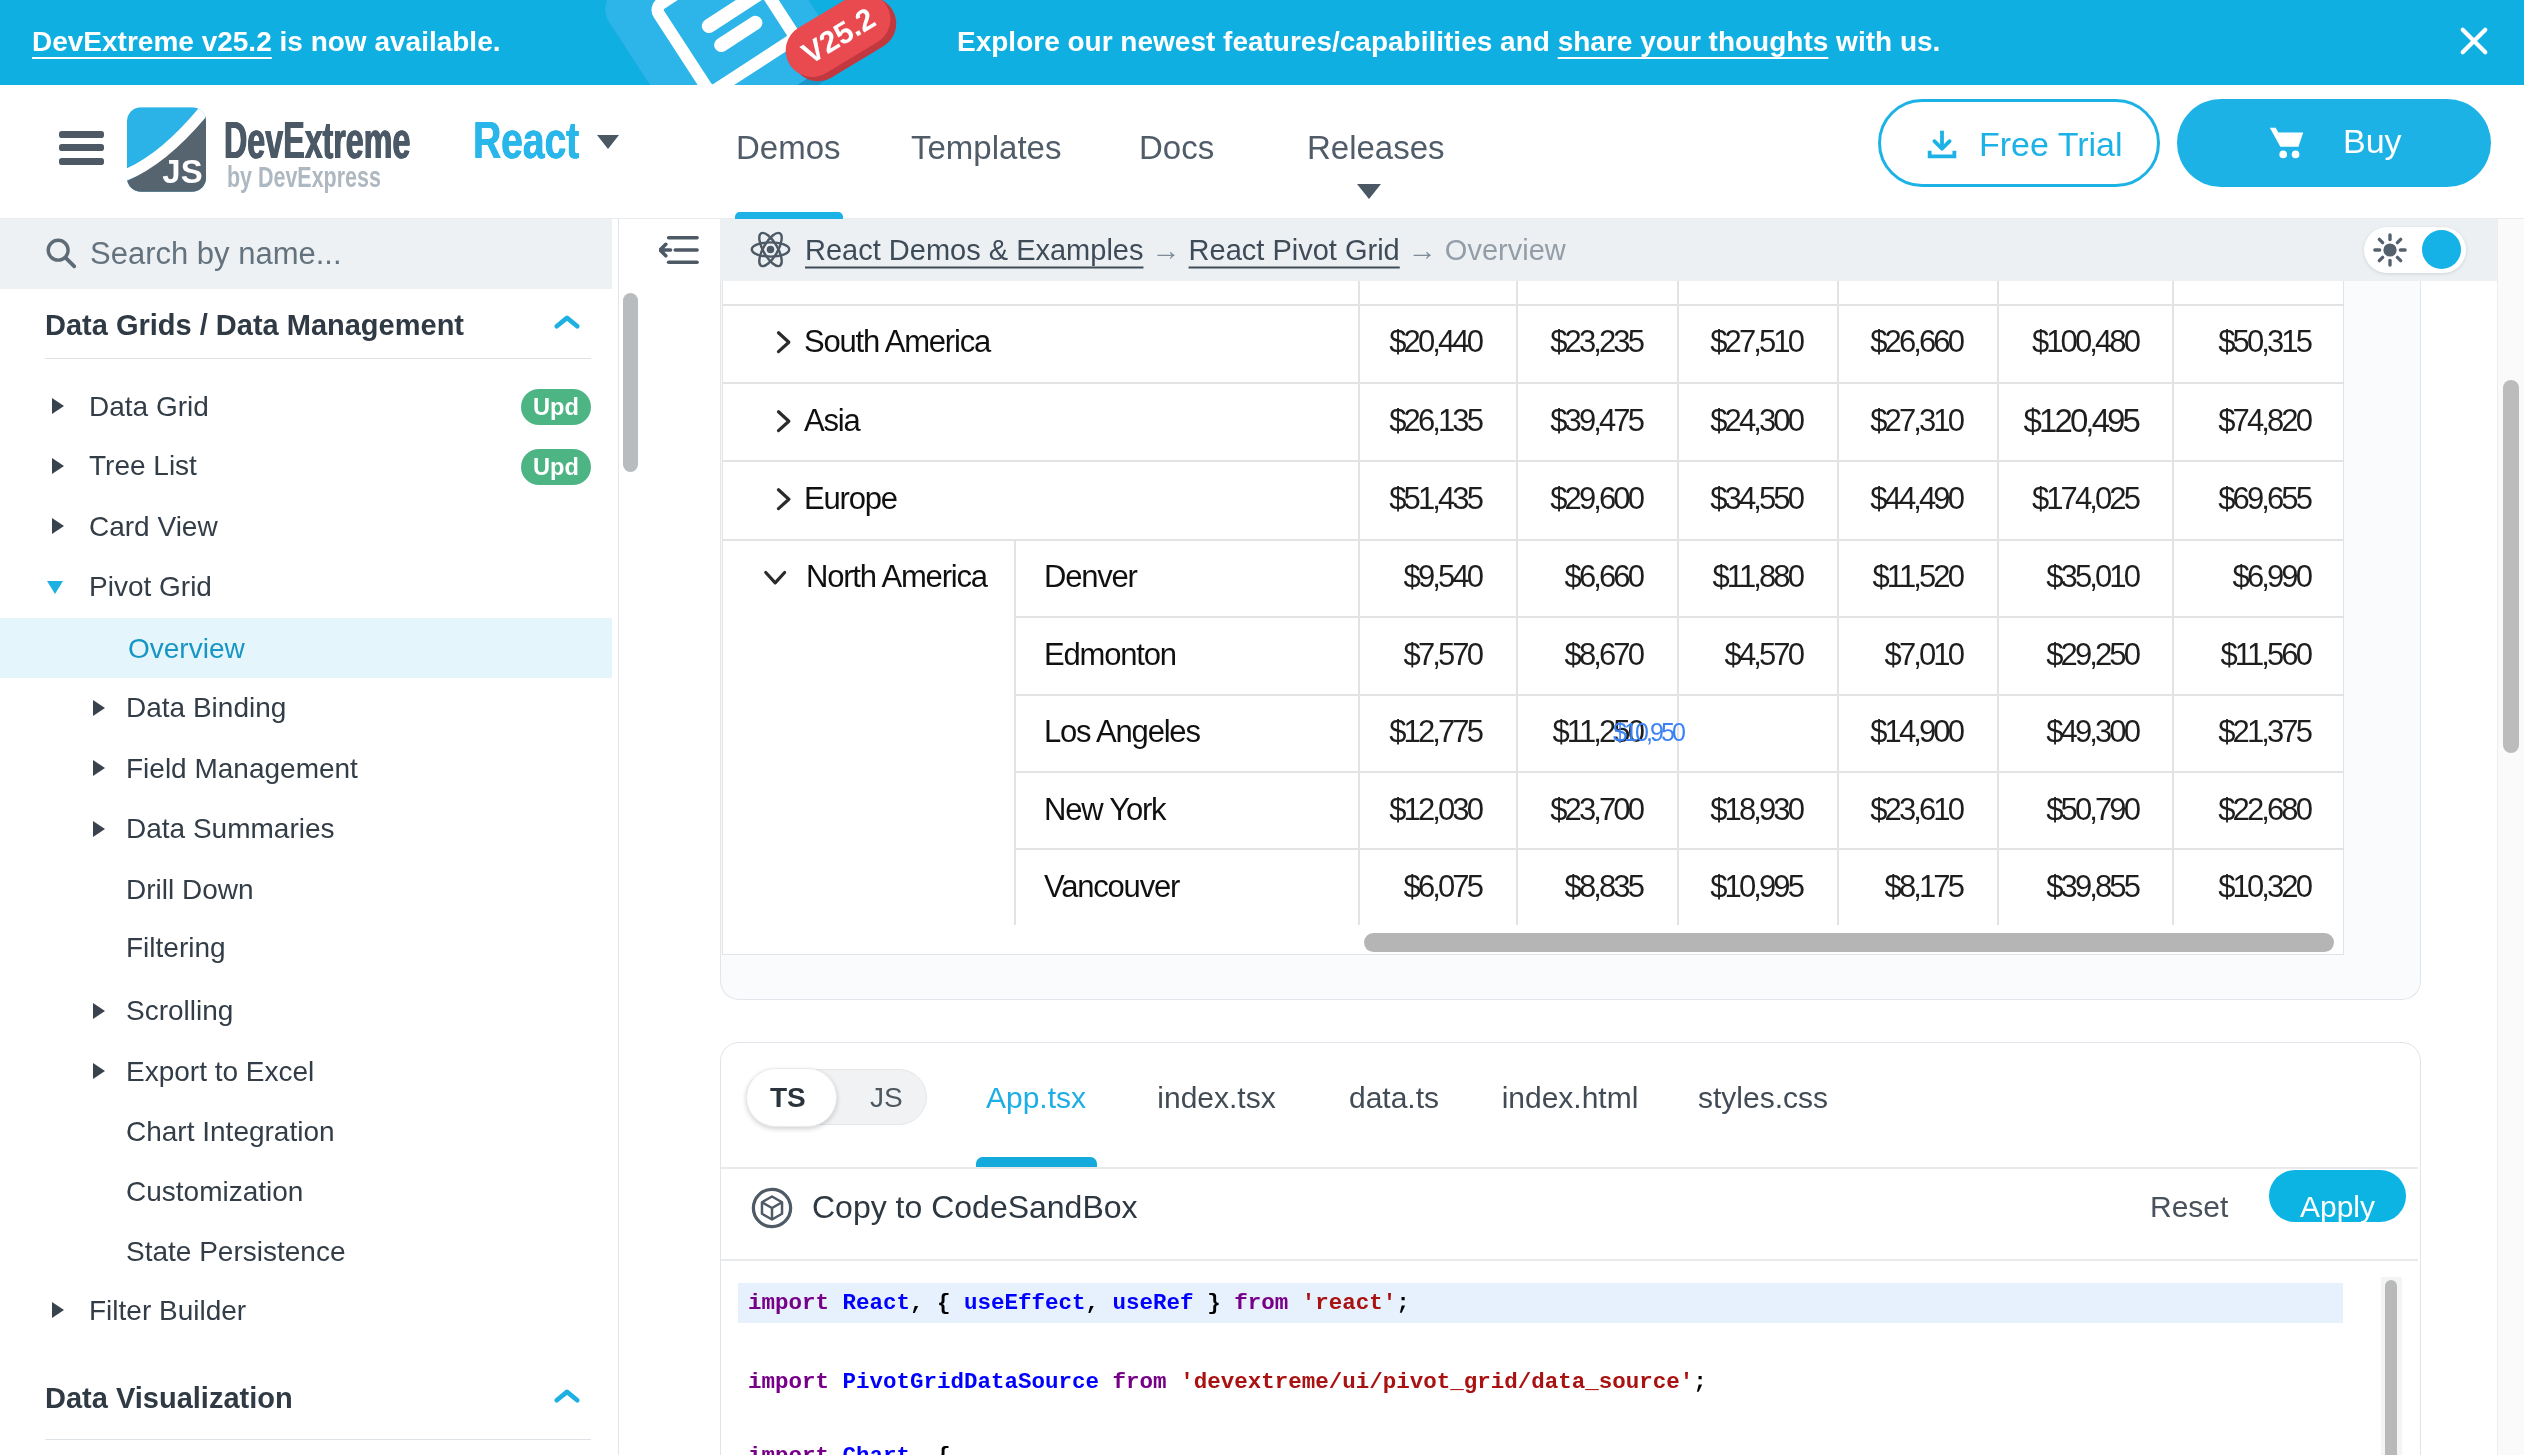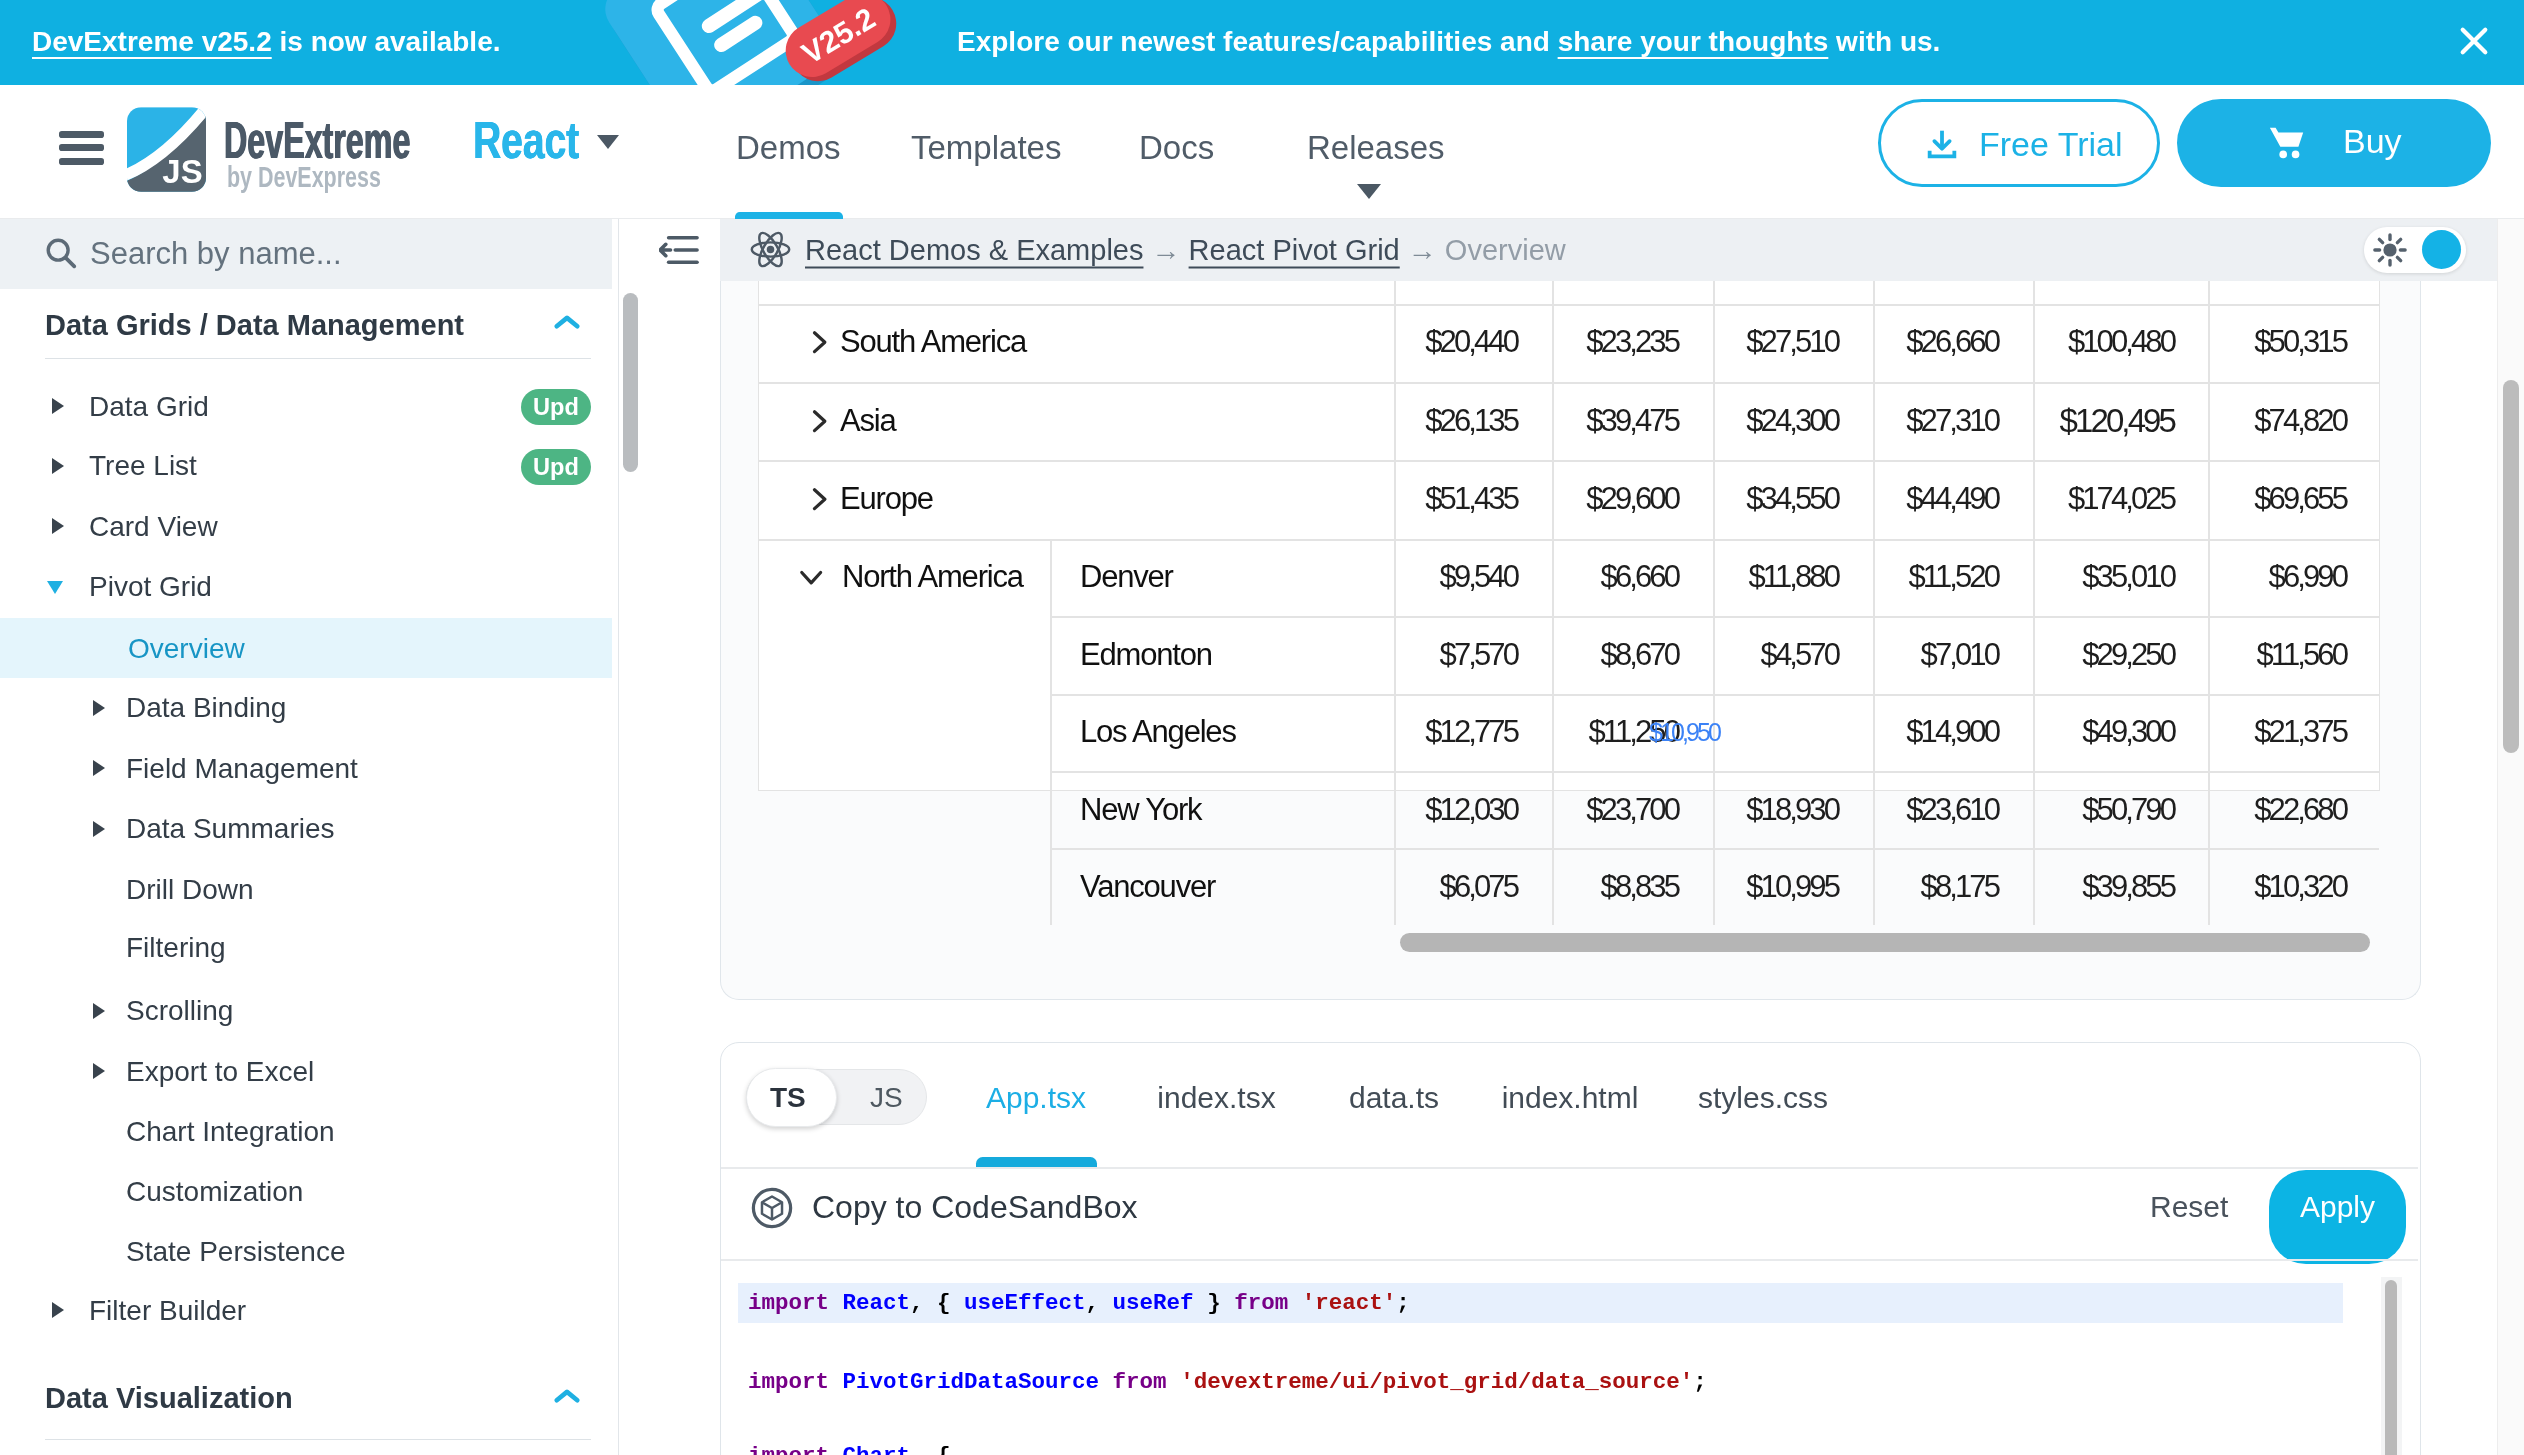--- a/index.html
+++ b/index.html
@@ -167,21 +167,21 @@
           <path d="M25.8 25.8 L29.3 29.3"></path>
           <path d="M29.3 6.7 L25.8 10.2"></path>
           <path d="M6.7 29.3 L10.2 25.8"></path>
       </g>
     </svg>
     <div class="a" style="left:58px;top:3.8px;width:39px;height:39px;background:#14b2e6;border-radius:50%"></div>
   </div>
 </div>
 
 <div class="a" style="left:720px;top:281px;width:1701px;height:719px;background:#fafbfc;border:1.9px solid #e0e6eb;border-top:none;border-radius:0 0 19px 19px"></div>
-<div class="a" style="left:758px;top:281px;width:1622px;height:510px;background:#fff;border:1.9px solid #e3e3e3;border-top:none" id="pv">
+<div class="a" style="left:722px;top:281px;width:1622px;height:674px;background:#fff;border:1.9px solid #e3e3e3;border-top:none" id="pv">
 <div class="a" style="left:635px;top:0;width:1.9px;height:644px;background:#e3e3e3"></div>
 <div class="a" style="left:793px;top:0;width:1.9px;height:644px;background:#e3e3e3"></div>
 <div class="a" style="left:954px;top:0;width:1.9px;height:644px;background:#e3e3e3"></div>
 <div class="a" style="left:1114px;top:0;width:1.9px;height:644px;background:#e3e3e3"></div>
 <div class="a" style="left:1274px;top:0;width:1.9px;height:644px;background:#e3e3e3"></div>
 <div class="a" style="left:1449px;top:0;width:1.9px;height:644px;background:#e3e3e3"></div>
 <div class="a" style="left:291px;top:258px;width:1.9px;height:386px;background:#e3e3e3"></div>
 <div class="a" style="left:0;top:23px;width:1620px;height:1.9px;background:#e3e3e3"></div>
 <div class="a" style="left:0;top:101px;width:1620px;height:1.9px;background:#e3e3e3"></div>
 <div class="a" style="left:0;top:179px;width:1620px;height:1.9px;background:#e3e3e3"></div>
@@ -282,21 +282,21 @@
   <svg class="a" style="left:30px;top:144px" width="42" height="42" viewBox="0 0 44 44">
     <circle cx="22" cy="22" r="19.5" fill="none" stroke="#4e5a66" stroke-width="3.4"></circle>
     <g stroke="#4e5a66" stroke-width="2.6" fill="none" stroke-linejoin="round">
       <path d="M22 10 L32.5 16 V28 L22 34 L11.5 28 V16 Z"></path>
       <path d="M11.5 16 L22 22 L32.5 16"></path>
       <path d="M22 22 V34"></path>
     </g>
   </svg>
   <div class="a tc" style="left:91px;top:164px;font-size:32px;color:#2e3842">Copy to CodeSandBox</div>
   <div class="a tc" style="left:1429px;top:164px;font-size:30px;color:#49525c">Reset</div>
-  <div class="a" style="left:1548px;top:127px;width:137px;height:94px;background:#0cb4e4;border-radius:37px;text-align:center;line-height:74px;font-size:30px;color:#fff">Apply</div>
+  <div class="a" style="left:1548px;top:127px;width:137px;height:52px;background:#0cb4e4;border-radius:37px;text-align:center;line-height:74px;font-size:30px;color:#fff">Apply</div>
   <div class="a" style="left:0;top:216px;width:1697px;height:1.9px;background:#e8eaec"></div>
 
   <div class="a" style="left:17px;top:240px;width:1605px;height:40px;background:#e7f0fd"></div>
   <div class="a" style="left:27px;top:0;font-family:'Liberation Mono',monospace;font-size:22.5px;font-weight:700;line-height:40px;white-space:pre"><div class="a" style="top:240px"><span style="color:#770088">import</span> <span style="color:#0000ff">React</span>, { <span style="color:#0000ff">useEffect</span>, <span style="color:#0000ff">useRef</span> } <span style="color:#770088">from</span> <span style="color:#aa1111">'react'</span>;</div>
   <div class="a" style="top:319px"><span style="color:#770088">import</span> <span style="color:#0000ff">PivotGridDataSource</span> <span style="color:#770088">from</span> <span style="color:#aa1111">'devextreme/ui/pivot_grid/data_source'</span>;</div>
   <div class="a" style="top:393px"><span style="color:#770088">import</span> <span style="color:#0000ff">Chart</span>, {</div></div>
 
   <div class="a" style="left:1660px;top:234px;width:21px;height:255px;background:#f3f4f5"></div>
   <div class="a" style="left:1664px;top:237px;width:12.3px;height:252px;background:#b9b9b9;border-radius:6.6px"></div>
 </div>

